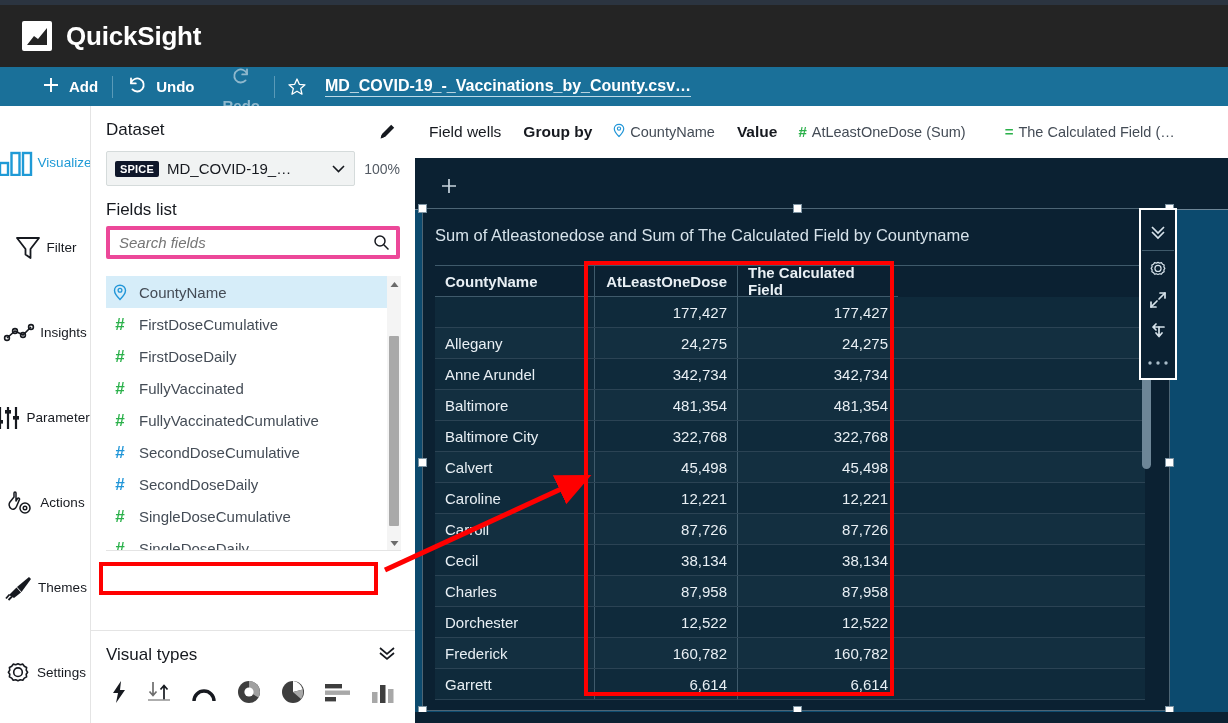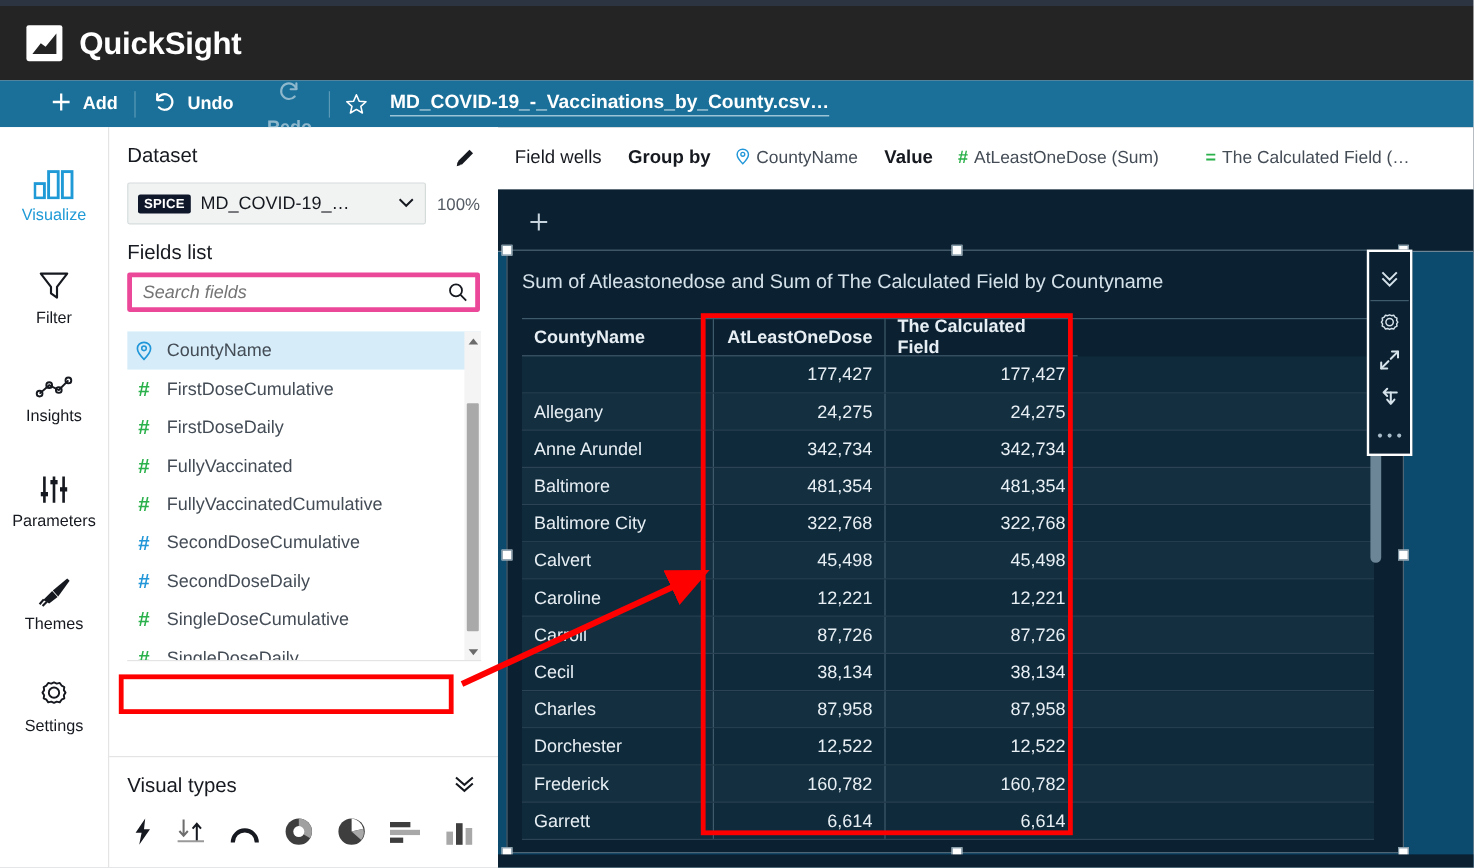--- a/index.html
+++ b/index.html
@@ -41,21 +41,21 @@
     white-space:nowrap;
   }
 
   
   .rail {
     position:absolute; left:0; top:106px; width:90px; height:617px;
     background:#fff; display:flex; flex-direction:column; align-items:center;
     padding-top:16px; gap:4px;
   }
   .rail-item {
-    width:90px; height:81px; display:flex; flex-direction:column;
+    width:90px; height:81px; display:flex; flex-direction:row;
     align-items:center; justify-content:center; gap:5px; cursor:pointer;
     color:#16191f; font-size:13.5px;
   }
   .rail-item.active { color:#1f9ad6; }
   .rail-item svg { display:block; }
 
   
   .leftpanel {
     position:absolute; left:90px; top:106px; width:325px; height:617px;
     background:#fff; border-left:1px solid #e4e4e4;
@@ -109,21 +109,21 @@
   .fthumb {
     position:absolute; left:2px; top:60px; width:10px; height:190px;
     background:#a9a9a9; border-radius:1px; cursor:pointer;
   }
 
   
   .vt {
     position:absolute; left:0; bottom:0; width:325px; height:93px;
     border-top:1px solid #e4e4e4; padding:14px 18px 0 15px;
   }
-  .vt-head { display:flex; }
+  .vt-head { display:flex; align-items:center; }
   .vt-title { flex:1; font-size:17px; color:#16191f; }
   .vt-icons { display:flex; align-items:center; gap:18px; padding-top:14px; padding-left:4px; }
   .vt-icons > span { cursor:pointer; display:flex; }
 
   
   .rightregion {
     position:absolute; left:415px; top:106px; width:813px; height:617px; background:#0b2132;padding-left:40px;
   }
   .fieldwells {
     position:absolute; left:0; top:0; width:813px; height:52px; background:#fff;
@@ -293,20 +293,30 @@
         <svg width="28" height="26" viewBox="0 0 28 26">
           <path d="M6 2 V24 M14 2 V24 M22 2 V24" stroke="#16191f" stroke-width="2.2"></path>
           <rect x="3" y="15" width="6" height="3.6" fill="#16191f"></rect>
           <rect x="11" y="5" width="6" height="3.6" fill="#16191f"></rect>
           <rect x="19" y="11" width="6" height="3.6" fill="#16191f"></rect>
         </svg>
       </span>
       <span>Parameters</span>
     </div>
 
+    <div class="rail-item">
+      <span>
+        <svg width="30" height="28" viewBox="0 0 30 28">
+          <path d="M9 4 C9 2.6 11 2.6 11 4 L11 12 L12.5 9.5 C13.2 8.4 15 9.3 14.4 10.6 L11.5 17.5 C10.5 20 8 21 6 19.5 C4 18 3.5 15 5 13 L9 8 Z" fill="none" stroke="#16191f" stroke-width="1.5" stroke-linejoin="round"></path>
+          <circle cx="20" cy="19" r="5" fill="none" stroke="#16191f" stroke-width="1.5"></circle>
+          <circle cx="20" cy="19" r="1.8" fill="none" stroke="#16191f" stroke-width="1.4"></circle>
+        </svg>
+      </span>
+      <span>Actions</span>
+    </div>
 
     <div class="rail-item">
       <span>
         <svg width="30" height="28" viewBox="0 0 30 28">
           <path d="M26 3 L14 13 L18.5 18 L28 5 Z" fill="#16191f"></path>
           <path d="M13.5 13.5 L18 18.5 L11 24 L6 21 Z" fill="#16191f"></path>
           <path d="M6.5 20.5 L3 24.5" stroke="#16191f" stroke-width="1.8"></path>
           <path d="M9 22.5 L5.5 26" stroke="#16191f" stroke-width="1.8"></path>
         </svg>
       </span>

